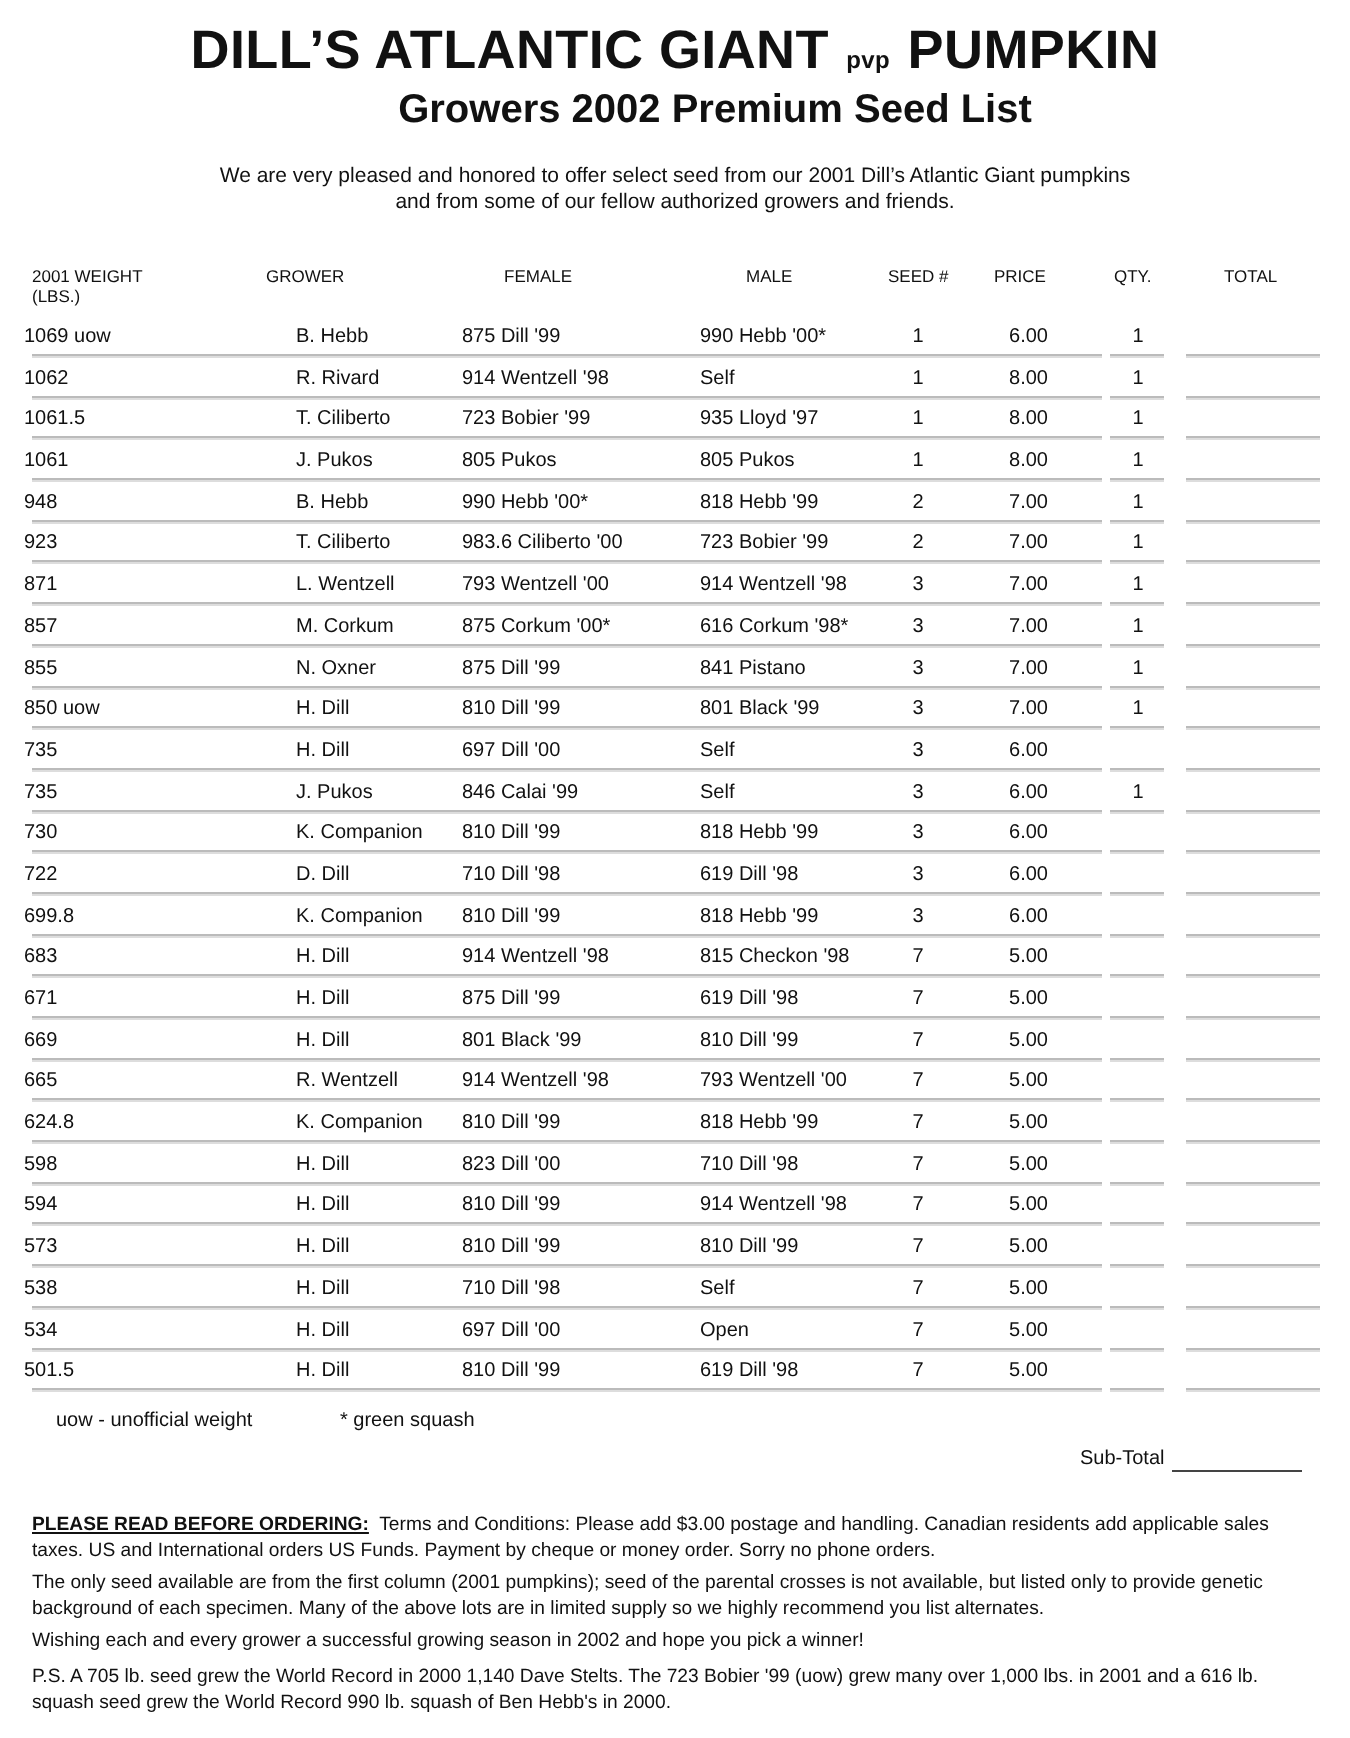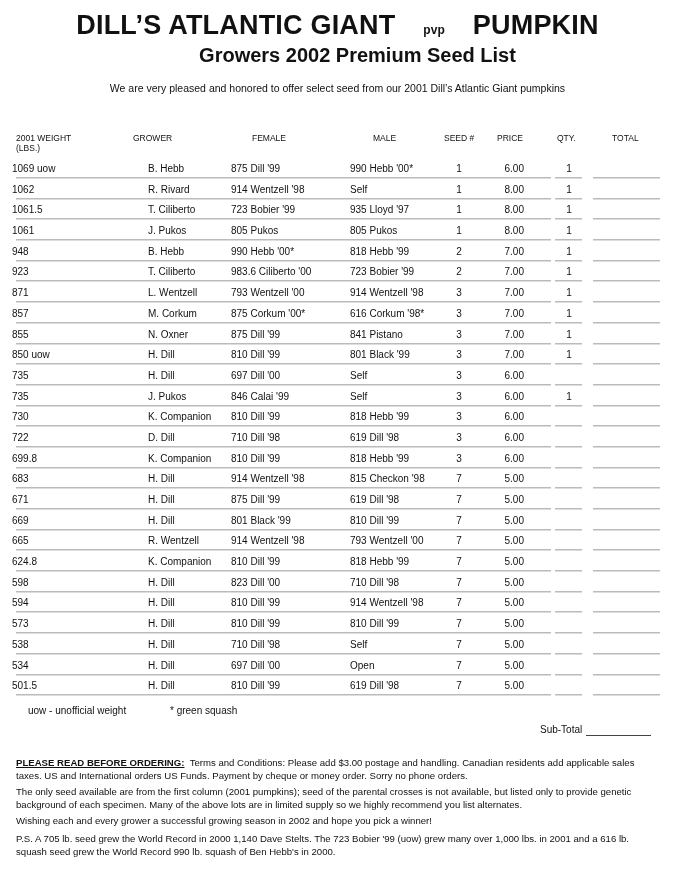--- a/index.html
+++ b/index.html
@@ -1,18 +1,18 @@
 <!DOCTYPE html>
 <html><head>
 <meta charset="utf-8">
 <style>
   html, body { margin:0; padding:0; background:#fff; }
   body { width:675px; height:869px; position:relative; overflow:hidden; font-family:"Liberation Sans", sans-serif; color:#111; }
   .title { position:absolute; top:10px; left:0; width:675px; text-align:center; font-weight:bold; font-size:27px; letter-spacing:0.2px; }
-  .title .pvp { font-size:12px; font-weight:bold; vertical-align:baseline; margin:0 20px; }
+  .title .pvp { font-size:12px; font-weight:bold; vertical-align:baseline; margin:0 1px; }
   .subtitle { position:absolute; top:44px; left:0; width:675px; text-align:center; font-weight:bold; font-size:20px;padding-left:20px; }
   .intro { position:absolute; top:82px; left:0; width:675px; text-align:center; font-size:10.5px; line-height:13px; }
   .hdr { position:absolute; top:133px; font-size:8.5px; line-height:10px; }
   .rows { position:absolute; top:158px; left:0; width:675px; }
   .row { position:relative; height:20.7px; font-size:10px; }
   .row span { position:absolute; top:5px; }
   .row .line-main { position:absolute; left:16px; width:535px; top:19px; height:1px; background:#bbb; border-bottom:1px solid #ddd; }
   .row .line-qty { position:absolute; left:555px; width:27px; top:19px; height:1px; background:#bbb; border-bottom:1px solid #ddd; }
   .row .line-tot { position:absolute; left:593px; width:67px; top:19px; height:1px; background:#bbb; border-bottom:1px solid #ddd; }
   .c-w { left:12px; } .c-g { left:108px;padding-left:40px; } .c-f { left:231px; } .c-m { left:350px; }
@@ -24,20 +24,21 @@
   .terms { position:absolute; left:16px; width:645px; font-size:9.6px; line-height:12.5px; }
   .terms u { font-weight:bold; }
 </style>
 </head>
 <body>
 
 <div class="title"><span>DILL’S ATLANTIC GIANT</span> <span class="pvp">pvp</span> <span>PUMPKIN</span></div>
 <div class="subtitle">Growers 2002 Premium Seed List</div>
 <div class="intro">
   <div>We are very pleased and honored to offer select seed from our 2001 Dill’s Atlantic Giant pumpkins</div>
+  <div>and from some of our fellow authorized growers and friends.</div>
 </div>
 
 <div class="hdr" style="left:16px;">
     <div>2001 WEIGHT</div>
     <div>(LBS.)</div>
   </div>
 <div class="hdr" style="left:133px;">GROWER</div>
 <div class="hdr" style="left:252px;">FEMALE</div>
 <div class="hdr" style="left:373px;">MALE</div>
 <div class="hdr" style="left:444px;">SEED #</div>

